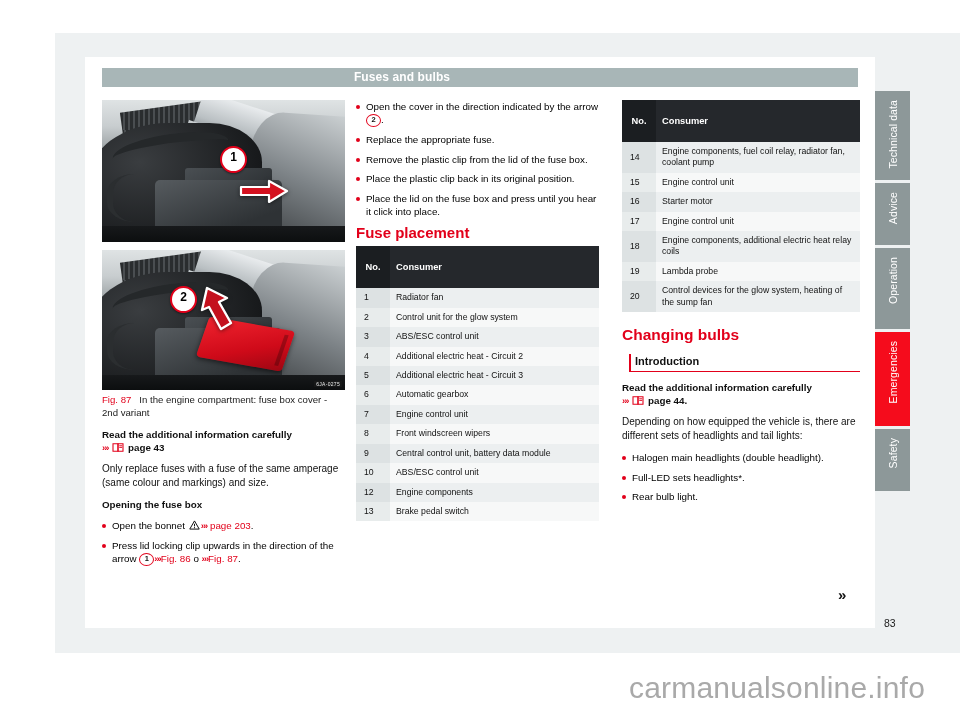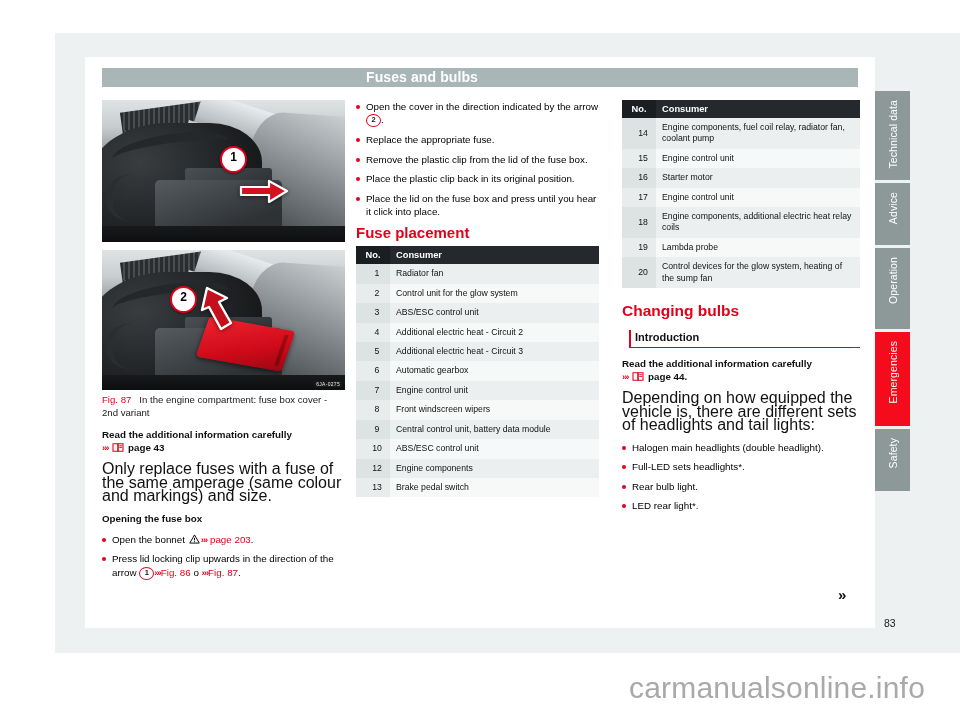--- a/index.html
+++ b/index.html
@@ -6,21 +6,21 @@
   body{width:960px;height:708px;position:relative;font-family:"Liberation Sans",sans-serif;overflow:hidden;}
 
   
   .viewer{position:absolute;left:0;top:0;width:960px;height:708px;background:#ffffff;}
   .page-bg{position:absolute;left:55px;top:33px;width:905px;height:620px;background:#eef1f2;}
   .paper{position:absolute;left:85px;top:57px;width:790px;height:571px;background:#ffffff;}
 
   
   .header-bar{position:absolute;left:102px;top:68px;width:756px;height:19px;background:#a8b6b7;}
   .header-title{position:absolute;left:0;top:0;width:600px;height:19px;line-height:19px;
-    text-align:center;color:#ffffff;font-size:14px;font-weight:bold;letter-spacing:.1px;margin-left:20px;}
+    text-align:center;color:#ffffff;font-size:12px;font-weight:bold;letter-spacing:.1px;}
 
   
   .col{position:absolute;top:100px;}
   .col-1{left:102px;width:243px;}
   .col-2{left:356px;width:243px;}
   .col-3{left:622px;width:238px;}
 
   
   .figbox{width:243px;background:#ffffff;}
   .photo{position:relative;width:243px;height:142px;overflow:hidden;background:#1b1d1f;}
@@ -65,45 +65,45 @@
   .arrow-red{position:absolute;z-index:3;filter:drop-shadow(0 1px 2px rgba(0,0,0,.5));}
 
   .photocode{position:absolute;right:3px;bottom:3px;font-size:5px;color:#e9eaea;
     background:rgba(30,30,30,.55);padding:0 2px;letter-spacing:.3px;
     font-family:"Liberation Sans",sans-serif;}
 
   .figcaption{margin-top:4px;font-size:9.6px;line-height:12.5px;color:#1a1a1a;}
   .figcaption .capttl{font-weight:bold;color:#1a1a1a;}
 
   
-  .body-txt{font-size:16px;line-height:13.4px;color:#111;}
+  .body-txt{font-size:10px;line-height:13.4px;color:#111;}
   .p{margin:0 0 9px 0;}
   .h-bold{font-weight:bold;color:#111;font-size:9.8px;line-height:13.2px;margin:0 0 8px 0;}
   .sec-red{color:#e2001a;font-weight:bold;font-size:15px;margin:2px 0 5px 0;}
   .bullet{position:relative;padding-left:10px;margin:0 0 6px 0;font-size:9.8px;line-height:13.4px;}
   .bullet:before{content:"";position:absolute;left:0;top:5px;width:4px;height:4px;border-radius:50%;background:#e2001a;}
   .red{color:#e2001a;font-weight:normal;}
   .chev{color:#e2001a;font-weight:bold;letter-spacing:-1px;font-size:9.5px;}
   .num-ref{display:inline-block;min-width:11px;height:11px;line-height:10px;border-radius:50%;
     border:1.2px solid #e2001a;color:#111;font-size:7.5px;font-weight:bold;text-align:center;
     padding:0 1px;vertical-align:1px;}
 
   
   .bookicon{display:inline-block;width:12px;height:10px;vertical-align:-1px;margin:0 1px;}
 
   
   .warnicon{display:inline-block;width:11px;height:10px;vertical-align:-1px;margin:0 1px;}
 
   
   table.fuse{border-collapse:collapse;width:100%;table-layout:fixed;}
   table.fuse th{background:#25282c;color:#ffffff;font-size:9.3px;font-weight:bold;
-    text-align:left;padding:4px 6px;}
+    text-align:left;padding:16px 6px;}
   table.fuse th.no{width:34px;background:#1b1e21;text-align:center;padding-left:0;padding-right:0;}
   table.fuse td{font-size:8.7px;color:#121212;padding:4px 6px;line-height:11.4px;}
-  table.fuse td.no{width:34px;text-align:center;padding-left:8px;padding-right:0;background:#e3e7e8;}
+  table.fuse td.no{width:34px;text-align:left;padding-left:8px;padding-right:0;background:#e3e7e8;}
   table.fuse tr.odd td{background:#eceff0;}
   table.fuse tr.odd td.no{background:#dde2e3;}
   table.fuse tr.even td{background:#f7f8f8;}
   table.fuse tr.even td.no{background:#e8ecec;}
 
   
   .h1-red{color:#e2001a;font-size:15.5px;font-weight:bold;margin:14px 0 10px 0;line-height:18px;}
   .h2-sub{font-size:11px;font-weight:bold;color:#111;padding:0 0 3px 4px;
     border-bottom:1.2px solid #e2001a;border-left:2.5px solid #e2001a;margin:0 0 9px 7px;line-height:14px;}
 
@@ -334,21 +334,20 @@
       </svg>
       <span>page 44.</span>
     </div>
 
     <div class="p body-txt">Depending on how equipped the vehicle is, there are different sets of headlights and tail lights:</div>
 
     <div id="right-bullets">
         <div class="bullet">Halogen main headlights (double headlight).</div>
         <div class="bullet">Full-LED sets headlights*.</div>
         <div class="bullet">Rear bulb light.</div>
-        <div class="bullet">LED rear light*.</div>
       </div>
   </div>
 
   <div style="position:absolute;left:838px;top:586px;">
     <span style="font-size:15px;font-weight:bold;color:#111;letter-spacing:-3px;">»</span>
   </div>
 
   <div class="tabs" id="side-tabs">
       <div class="tab" style="height: 89px;">
         <span>Technical data</span>

